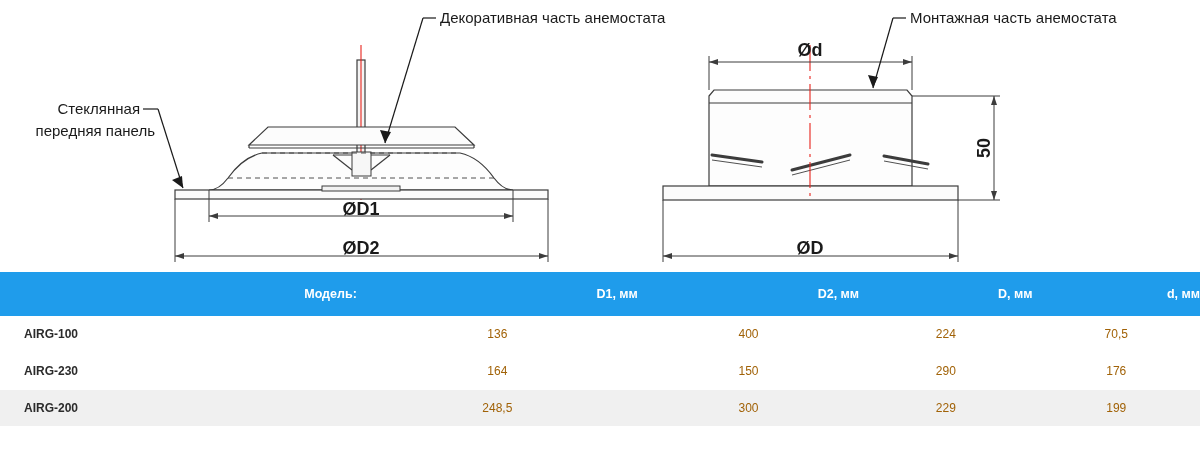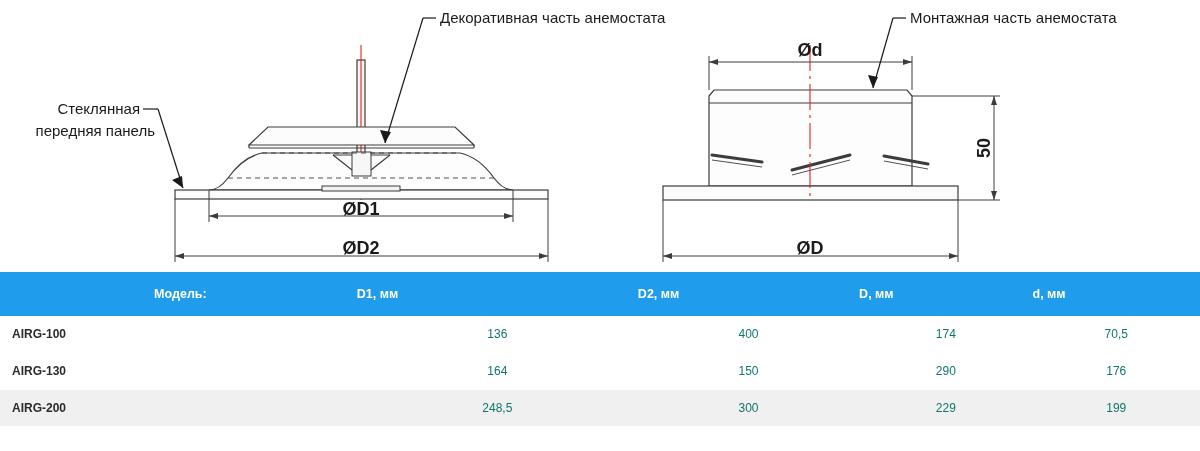--- a/index.html
+++ b/index.html
@@ -44,39 +44,39 @@
     table-layout: fixed;
     font-size: 12px;
   }
   #spec-table thead th {
     background: #1f9ceb;
     color: #ffffff;
     font-size: 12.5px;
     font-weight: bold;
     height: 44px;
     padding: 0;
-    text-align: left;
+    text-align: right;
     vertical-align: middle;
   }
   #spec-table thead th.first-col {
-    text-align: center;
+    text-align: right;
     padding-left: 4px;
   }
   #spec-table tbody td {
     height: 36px;
     padding: 0;
     text-align: center;
     vertical-align: middle;
-    color: #0f766e;
+    color: #a16207;
     font-size: 12px;
     border-bottom: 1px solid #ffffff;
   }
   #spec-table tbody td.first-col {
     text-align: left;
-    padding-left: 12px;
+    padding-left: 24px;
     font-weight: bold;
     color: #2b2b2b;
   }
   #spec-table tbody tr.row-odd td {
     background: #ffffff;
   }
   #spec-table tbody tr.row-even td {
     background: #f0f0f0;
   }
   .col-model { width: 29.5%; }
@@ -215,25 +215,25 @@
         <th class="col-d2">D2, мм</th>
         <th class="col-d">D, мм</th>
         <th class="col-dd">d, мм</th>
       </tr>
     </thead>
     <tbody>
       <tr class="row-odd">
         <td class="first-col">AIRG-100</td>
         <td>136</td>
         <td>400</td>
-        <td>174</td>
+        <td>224</td>
         <td>70,5</td>
       </tr>
       <tr class="row-odd">
-        <td class="first-col">AIRG-130</td>
+        <td class="first-col">AIRG-230</td>
         <td>164</td>
         <td>150</td>
         <td>290</td>
         <td>176</td>
       </tr>
       <tr class="row-even">
         <td class="first-col">AIRG-200</td>
         <td>248,5</td>
         <td>300</td>
         <td>229</td>

